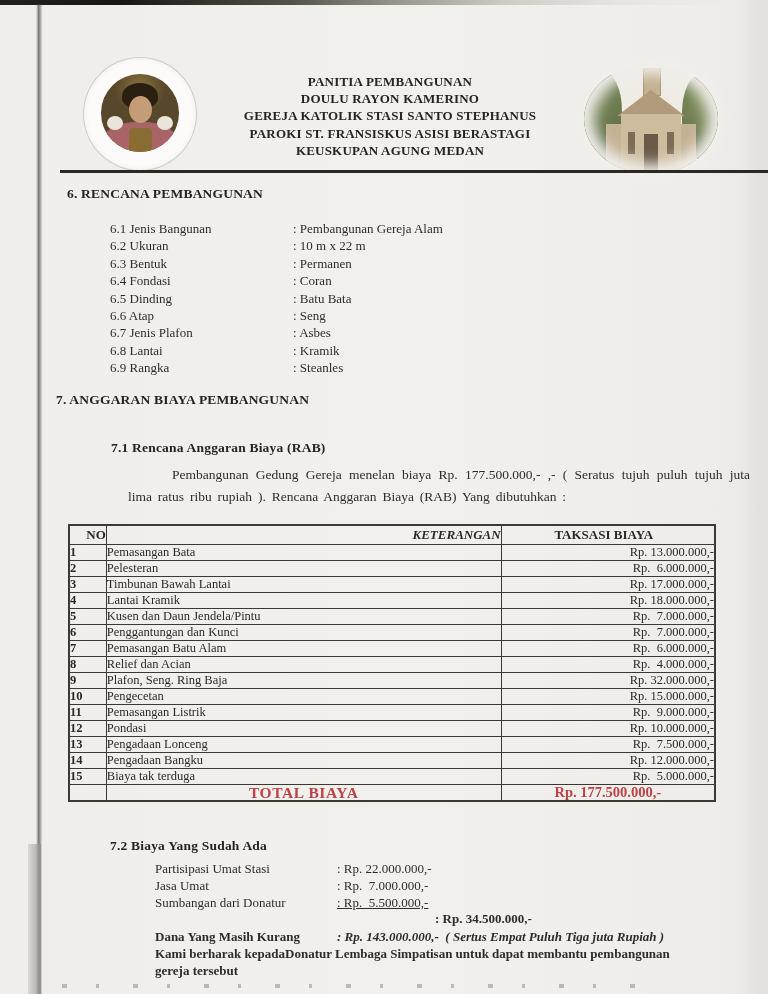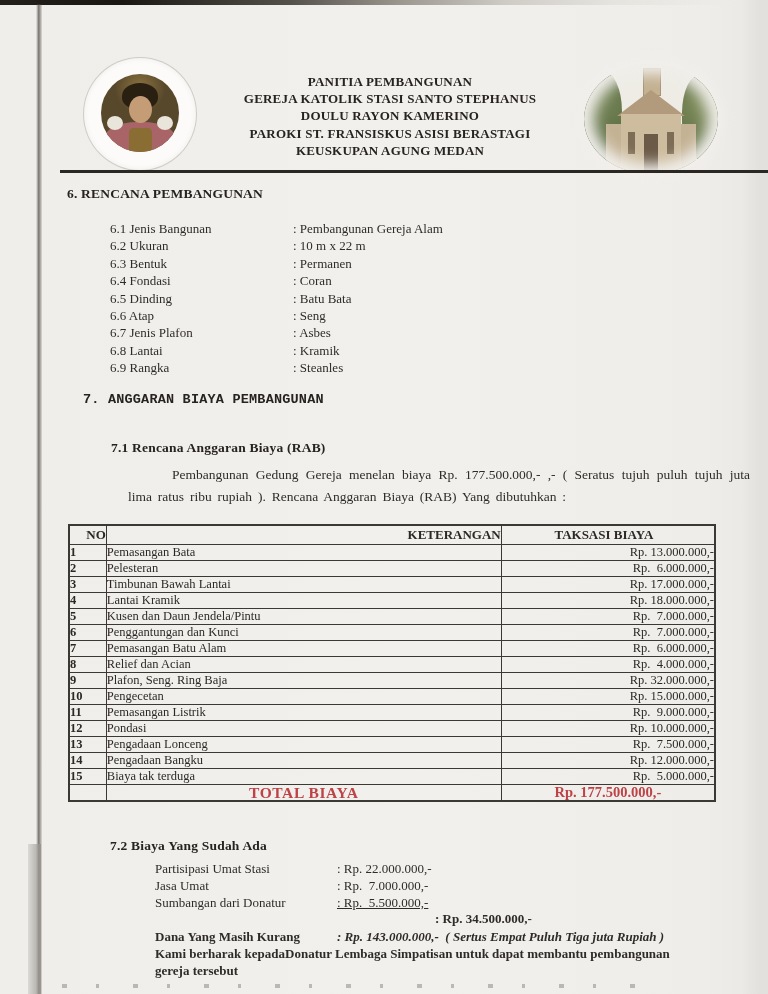--- a/index.html
+++ b/index.html
@@ -56,21 +56,21 @@
     clip-path:polygon(50% 0,100% 100%,0 100%);}
   .church-body{position:absolute;left:37px;top:50px;width:60px;height:58px;background:#cdbc9e;}
   .church-wing-l{position:absolute;left:22px;top:60px;width:18px;height:44px;background:#c4b294;}
   .church-wing-r{position:absolute;left:94px;top:60px;width:18px;height:44px;background:#c4b294;}
   .church-door{position:absolute;left:60px;top:70px;width:14px;height:38px;background:#6b5a47;}
   .church-win-l{position:absolute;left:44px;top:68px;width:7px;height:22px;background:#7d6c56;}
   .church-win-r{position:absolute;left:83px;top:68px;width:7px;height:22px;background:#7d6c56;}
   
   .h-sec{position:absolute;font-weight:bold;font-size:13.5px;color:#262320;letter-spacing:.2px;text-align:center;}
   #h6{left:67px;top:186px;}
-  #h7{left:83px;top:392px;font-family:Liberation Mono, monospace;}
+  #h7{left:56px;top:392px;}
   #h71{left:111px;top:440px;}
   #h72{left:110px;top:838px;}
   .spec-list{position:absolute;left:110px;top:220px;font-size:13px;}
   .spec-row{display:flex;height:17.4px;line-height:17.4px;}
   .spec-label{width:183px;}
   .para{position:absolute;left:128px;top:464px;width:622px;font-size:13.5px;line-height:22px;
     text-align:justify;text-indent:44px;word-spacing:2.5px;}
   
   .budget{position:absolute;left:68px;top:524px;width:648px;border-collapse:collapse;
     font-size:12.5px;color:#2c2925;}
@@ -125,22 +125,22 @@
     <div class="church-wing-l"></div>
     <div class="church-wing-r"></div>
     <div class="church-body"></div>
     <div class="church-win-l"></div>
     <div class="church-win-r"></div>
     <div class="church-door"></div>
   </div>
 
   <div class="header-text">
     <div>PANITIA PEMBANGUNAN</div>
+    <div>DOULU RAYON KAMERINO</div>
     <div>GEREJA KATOLIK STASI SANTO STEPHANUS</div>
-    <div>DOULU RAYON KAMERINO</div>
     <div>PAROKI ST. FRANSISKUS ASISI BERASTAGI</div>
     <div>KEUSKUPAN AGUNG MEDAN</div>
   </div>
 
   <div class="rule"></div>
 
   <div class="h-sec" id="h6">6. RENCANA PEMBANGUNAN</div>
   <div class="spec-list">
 
       <div class="spec-row">
@@ -190,21 +190,21 @@
     </div>
 
   <div class="h-sec" id="h7">7. ANGGARAN BIAYA PEMBANGUNAN</div>
   <div class="h-sec" id="h71">7.1 Rencana Anggaran Biaya (RAB)</div>
   <div class="para">Pembangunan Gedung Gereja menelan biaya Rp. 177.500.000,- ,- ( Seratus tujuh puluh tujuh juta lima ratus ribu rupiah ). Rencana Anggaran Biaya (RAB) Yang dibutuhkan :</div>
 
   <table class="budget">
     <thead>
       <tr>
         <th class="c-no" style="padding-left:0;">NO</th>
-        <th class="c-ket" style="padding-left:16px;">KETERANGAN</th>
+        <th class="c-ket" style="padding-left:16px;font-style:italic;">KETERANGAN</th>
         <th class="c-val" style="text-align:center;padding-right:8px;">TAKSASI BIAYA</th>
       </tr>
     </thead>
     <tbody>
 
         <tr>
           <td class="c-no">1</td>
           <td class="c-ket">Pemasangan Bata</td>
           <td class="c-val">Rp. 13.000.000,-</td>
         </tr>

